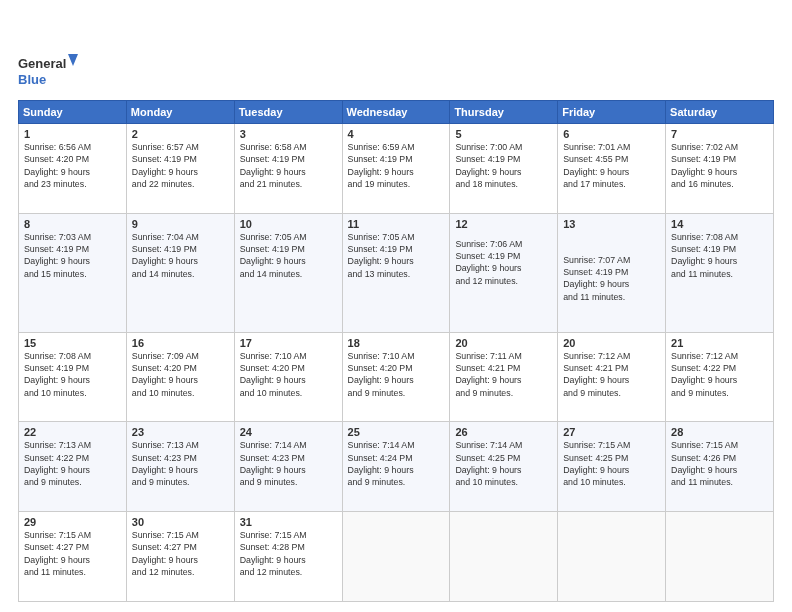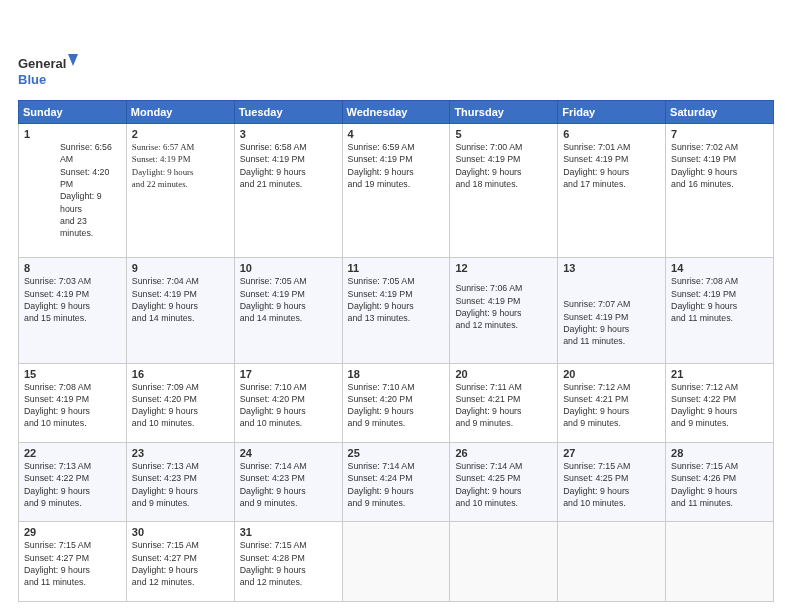--- a/index.html
+++ b/index.html
@@ -111,28 +111,28 @@
           <th>Wednesday</th>
           <th>Thursday</th>
           <th>Friday</th>
           <th>Saturday</th>
         </tr>
     </thead>
     <tbody id="cal-body">
     <tr>
           <td>
             <span class="day-num">1</span>
-            <div class="day-info" style="white-space: pre-line; margin-left: 36px;">Sunrise: 6:56 AM
+            <div class="day-info" style="white-space: pre-line;">Sunrise: 6:56 AM
 Sunset: 4:20 PM
 Daylight: 9 hours
 and 23 minutes.</div>
           </td>
           <td>
             <span class="day-num">2</span>
-            <div class="day-info" style="white-space: pre-line; font-family: Liberation Serif, serif;">Sunrise: 6:57 AM
+            <div class="day-info" style="white-space: pre-line;">Sunrise: 6:57 AM
 Sunset: 4:19 PM
 Daylight: 9 hours
 and 22 minutes.</div>
           </td>
           <td>
             <span class="day-num">3</span>
             <div class="day-info" style="white-space: pre-line;">Sunrise: 6:58 AM
 Sunset: 4:19 PM
 Daylight: 9 hours
 and 21 minutes.</div>
@@ -147,21 +147,21 @@
           <td>
             <span class="day-num">5</span>
             <div class="day-info" style="white-space: pre-line;">Sunrise: 7:00 AM
 Sunset: 4:19 PM
 Daylight: 9 hours
 and 18 minutes.</div>
           </td>
           <td>
             <span class="day-num">6</span>
             <div class="day-info" style="white-space: pre-line;">Sunrise: 7:01 AM
-Sunset: 4:19 PM
+Sunset: 4:55 PM
 Daylight: 9 hours
 and 17 minutes.</div>
           </td>
           <td>
             <span class="day-num">7</span>
             <div class="day-info" style="white-space: pre-line;">Sunrise: 7:02 AM
 Sunset: 4:19 PM
 Daylight: 9 hours
 and 16 minutes.</div>
           </td>

